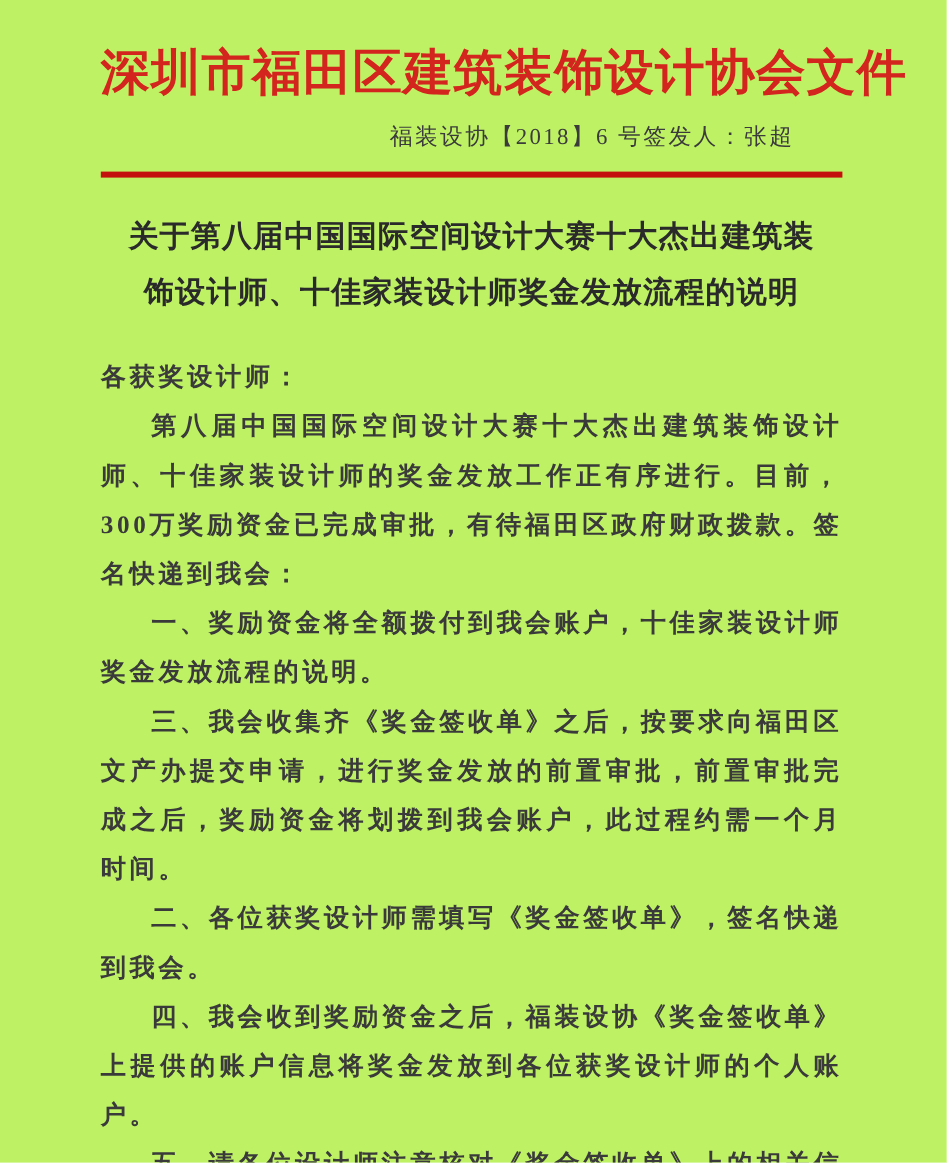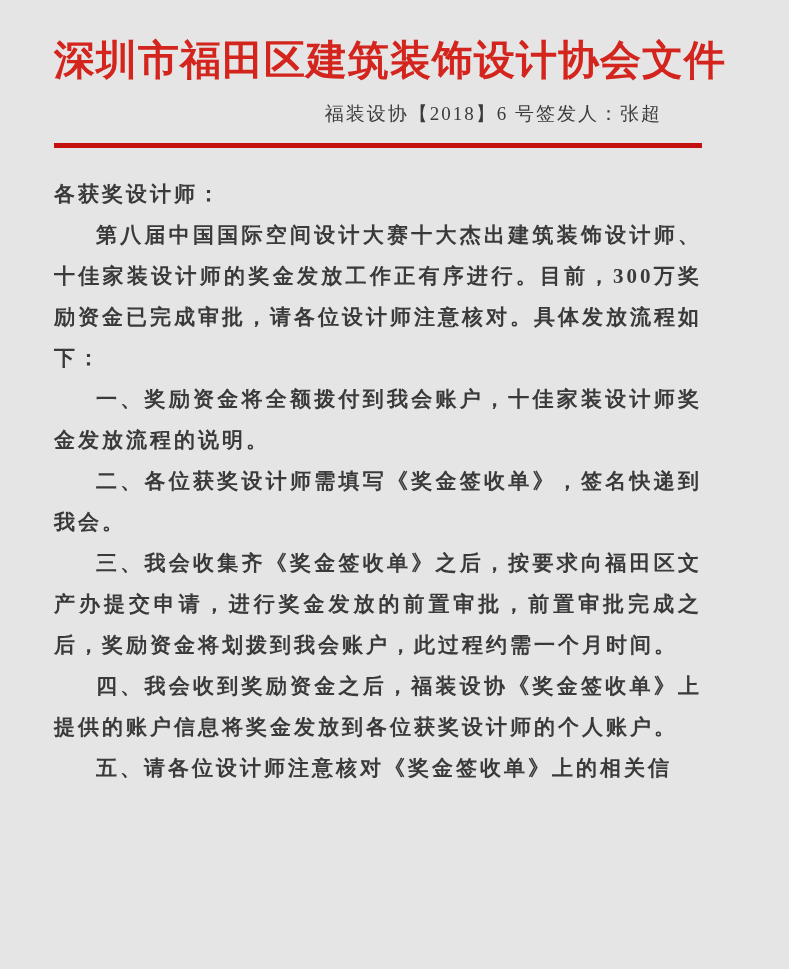--- a/index.html
+++ b/index.html
@@ -7,23 +7,23 @@
     --rule_red: #c3120e;
     --ink: #3a3a3a;
   }
   * { box-sizing: border-box; }
   html, body { margin: 0; padding: 0; background: #ffffff; }
   .page {
     position: relative;
     width: 789px;
     height: 969px;
     margin: 0;
-    background: #e5e5e5;
+    background: #bef264;
     overflow: hidden;
-    padding: 36px 87px 0 54px;
+    padding: 36px 87px 0 84px;
     font-family: "Liberation Serif", "DejaVu Serif", serif;
     color: var(--ink);
   }
   .org-title {
     font-size: 41px;
     font-weight: bold;
     color: var(--header_red);
     text-align: center;
     line-height: 1.2;
     letter-spacing: 1px;
@@ -78,24 +78,28 @@
 
   <div class="org-title">深圳市福田区建筑装饰设计协会文件</div>
 
   <div class="meta-row">
     <span>福装设协【2018】6 号</span>
     <span>签发人：张超</span>
   </div>
 
   <div class="rule"></div>
 
+  <div class="doc-title">
+    <div>关于第八届中国国际空间设计大赛十大杰出建筑装</div>
+    <div>饰设计师、十佳家装设计师奖金发放流程的说明</div>
+  </div>
 
   <div class="body-text">
     <p class="salutation">各获奖设计师：</p>
-    <p>第八届中国国际空间设计大赛十大杰出建筑装饰设计师、十佳家装设计师的奖金发放工作正有序进行。目前，300万奖励资金已完成审批，请各位设计师注意核对。具体发放流程如下：</p>
+    <p>第八届中国国际空间设计大赛十大杰出建筑装饰设计师、十佳家装设计师的奖金发放工作正有序进行。目前，300万奖励资金已完成审批，有待福田区政府财政拨款。签名快递到我会：</p>
     <p>一、奖励资金将全额拨付到我会账户，十佳家装设计师奖金发放流程的说明。</p>
+    <p>三、我会收集齐《奖金签收单》之后，按要求向福田区文产办提交申请，进行奖金发放的前置审批，前置审批完成之后，奖励资金将划拨到我会账户，此过程约需一个月时间。</p>
     <p>二、各位获奖设计师需填写《奖金签收单》，签名快递到我会。</p>
-    <p>三、我会收集齐《奖金签收单》之后，按要求向福田区文产办提交申请，进行奖金发放的前置审批，前置审批完成之后，奖励资金将划拨到我会账户，此过程约需一个月时间。</p>
     <p>四、我会收到奖励资金之后，福装设协《奖金签收单》上提供的账户信息将奖金发放到各位获奖设计师的个人账户。</p>
     <p>五、请各位设计师注意核对《奖金签收单》上的相关信</p>
   </div>
 
 </div>
 
 </body></html>

